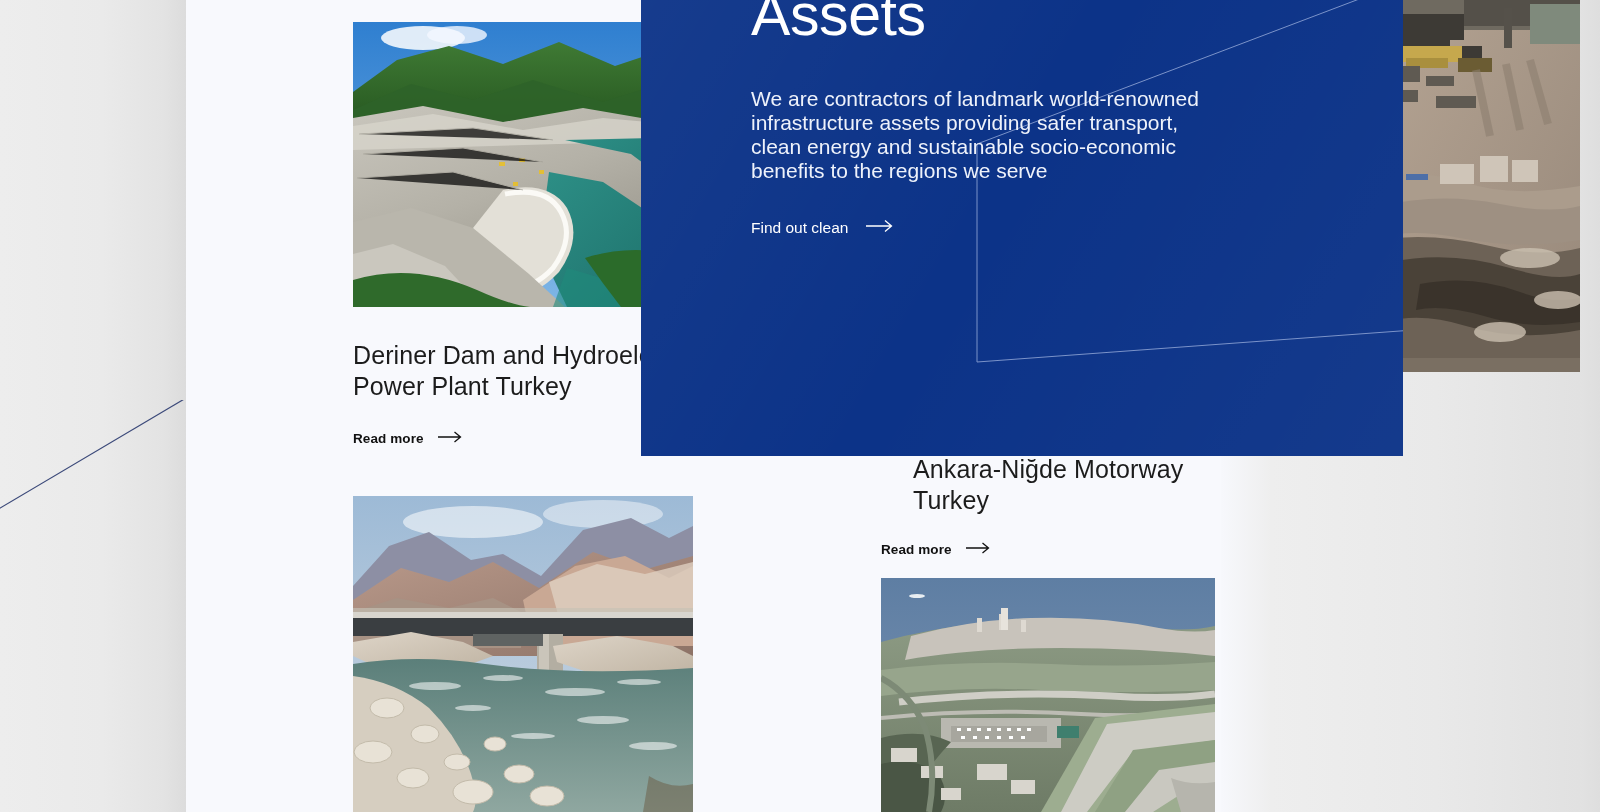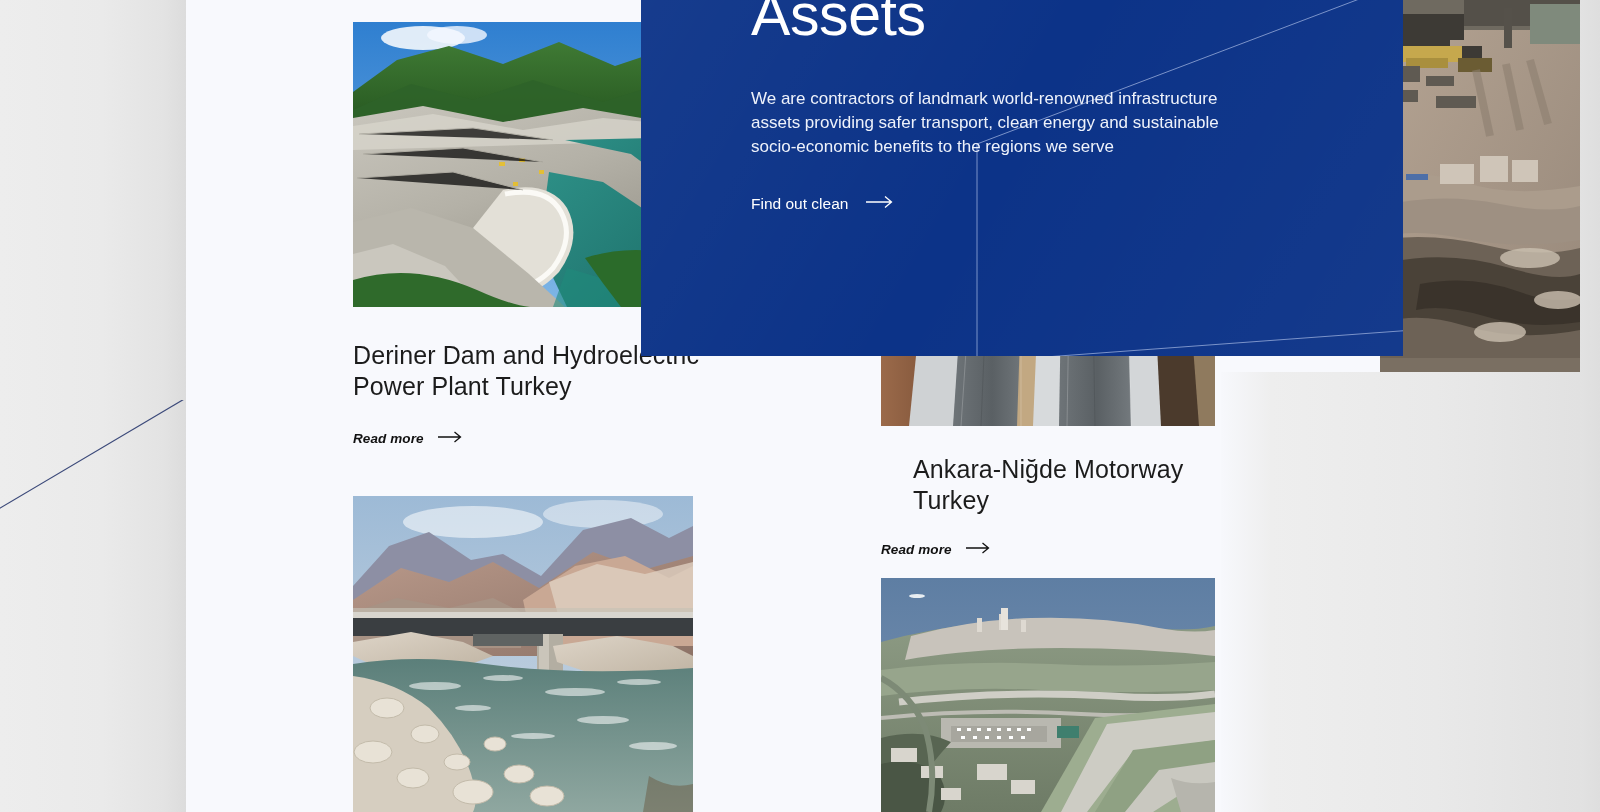--- a/index.html
+++ b/index.html
@@ -83,21 +83,20 @@
   .readmore {
     display: inline-flex;
     align-items: flex-start;
     gap: 14px;
     color: #111111;
     font-size: 13.5px;
     font-weight: 700;
     letter-spacing: .1px;
     text-decoration: none;
     cursor: pointer;
-    font-style: italic;
   }
   .readmore .arr { display:inline-block; }
 
   
   #card-deriner        { left: 167px; top: 22px; width: 340px; }
   #card-deriner .card-img { width: 340px; height: 285px; }
   #card-deriner .card-title { margin-top: 33px; width: 360px; }
   #card-deriner .readmore   { margin-top: 29px; }
 
   
@@ -117,21 +116,21 @@
   
   .photo { position:absolute; inset:0; }
   .photo svg { display:block; width:100%; height:100%; }
 
   
   #hero {
     position: absolute;
     left: 641px;
     top: 0;
     width: 762px;
-    height: 356px;
+    height: 456px;
     background: #0c3388;
     overflow: hidden;
     z-index: 40;
   }
   #hero .hero-sheen {
     position:absolute; inset:0;
     background: linear-gradient(120deg, rgba(255,255,255,.045) 0%, rgba(255,255,255,0) 46%, rgba(255,255,255,.035) 100%);
     pointer-events:none;
   }
   
@@ -153,21 +152,21 @@
     font-size: 59px;
     line-height: 59px;
     font-weight: 400;
     letter-spacing: -0.4px;
     margin-top: -14px;
   }
   .hero-title .l2 { display:block; }
   .hero-desc {
     margin-top: 42px;
     color: #eef2fb;
-    font-size: 17px;
+    font-size: 21px;
     line-height: 24px;
     width: 480px;
     font-weight: 400;
   }
   .hero-cta {
     margin-top: 36px;
     display: inline-flex;
     align-items: center;
     gap: 18px;
     color: #ffffff;

